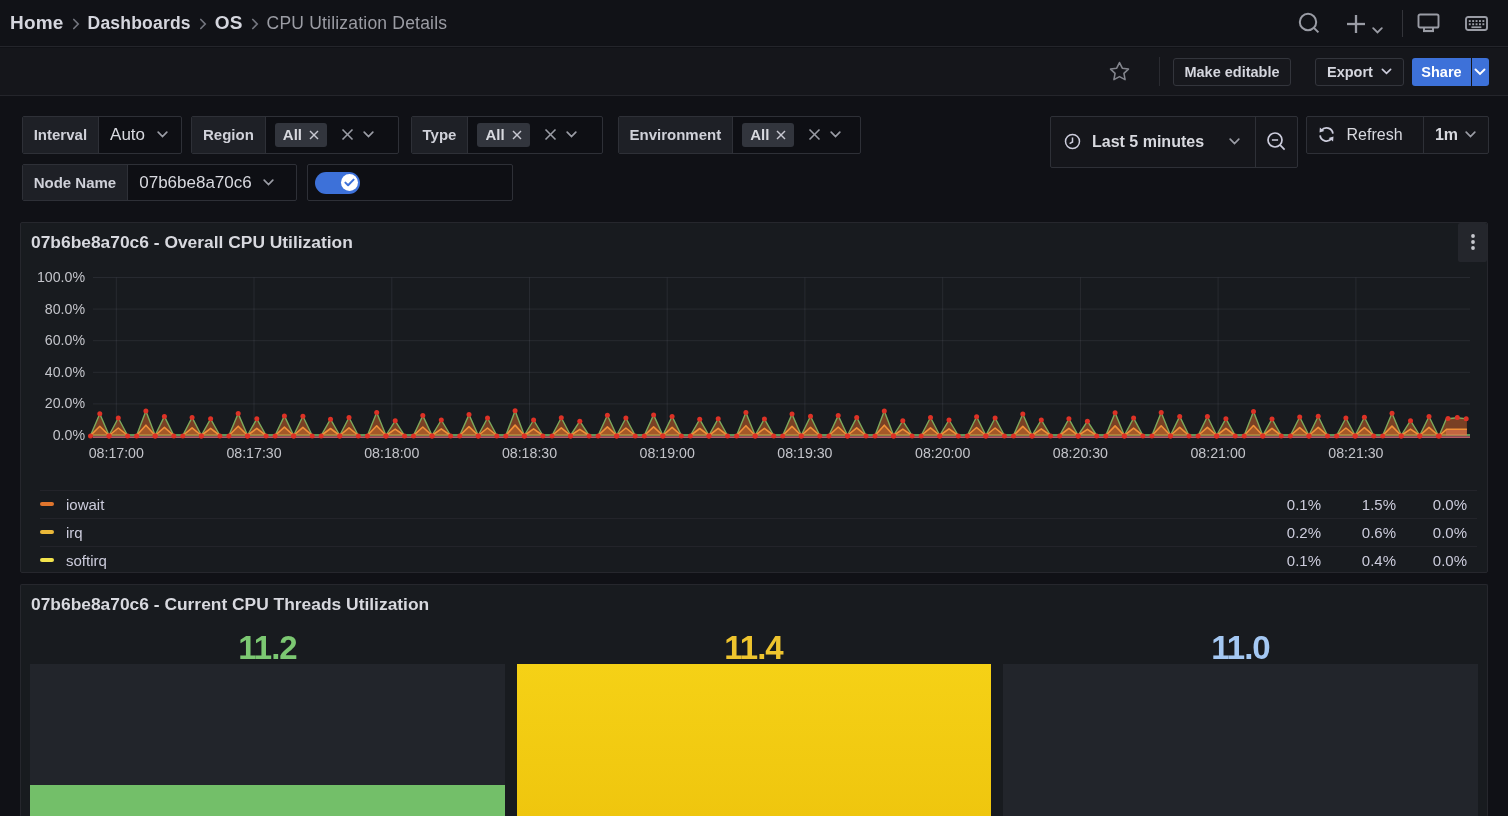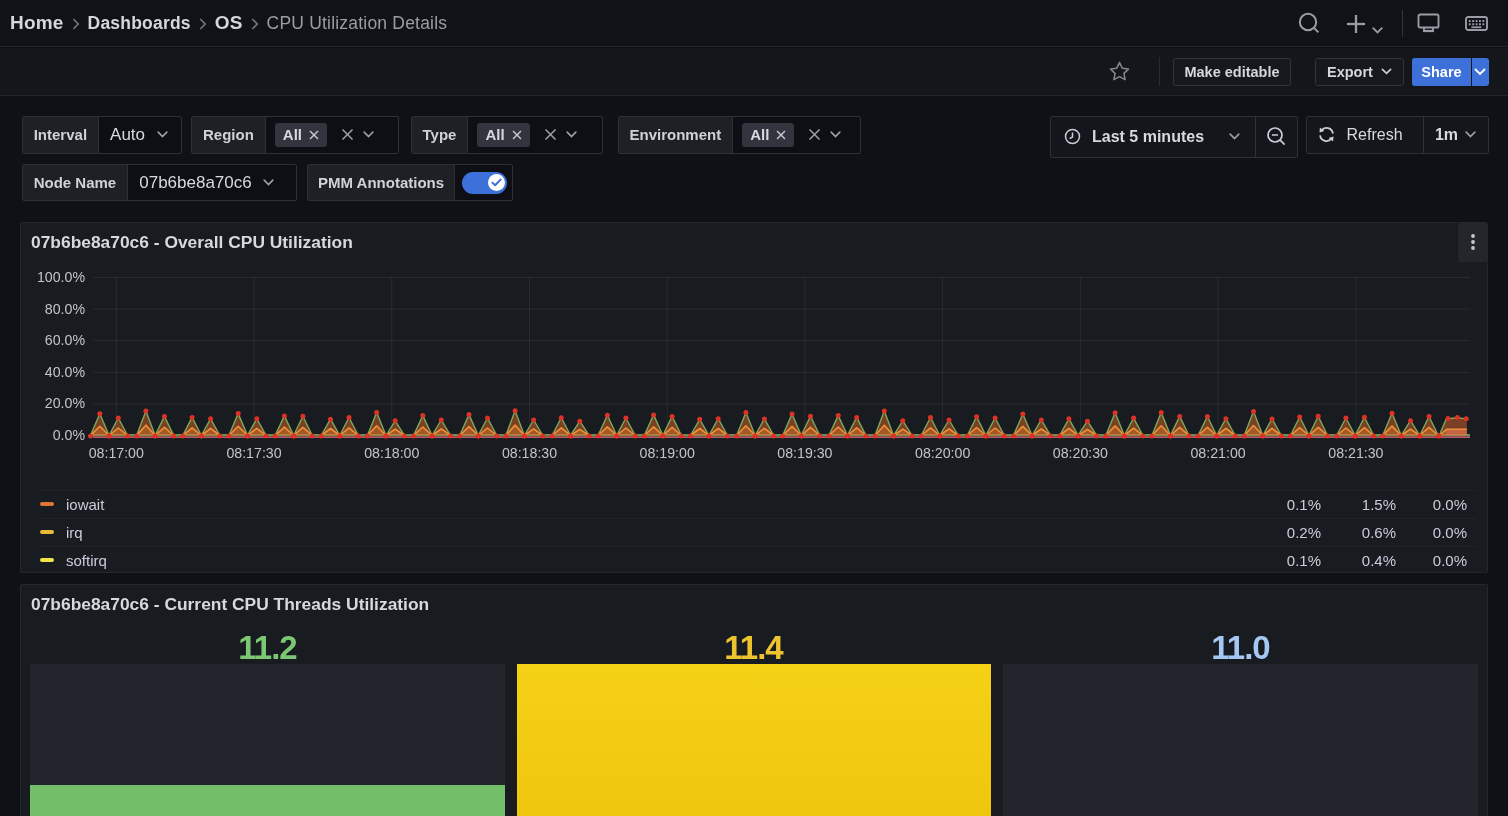--- a/index.html
+++ b/index.html
@@ -173,21 +173,21 @@
         </svg>
       </span>
       <span style="display:flex">
         <svg width="11" height="7" viewBox="0 0 11 7" fill="none" stroke="#9a9ca5" stroke-width="1.7" stroke-linecap="round">
           <polyline points="1.2,1.2 5.5,5.5 9.8,1.2"></polyline>
         </svg>
       </span>
     </div>
 </div>
 
-<div class="ctrl" style="left:1050px;top:115.5px;width:248px;height:42px;background:#15161b">
+<div class="ctrl" style="left:1050px;top:115.5px;width:248px;height:52px;background:#15161b">
   <div class="val" style="width:204px;padding-left:13px;gap:11px;font-weight:bold;font-size:16px">
     <svg width="17" height="17" viewBox="0 0 17 17" fill="none" stroke="#ccccdc" stroke-width="1.5">
         <circle cx="8.5" cy="8.5" r="7"></circle>
         <polyline points="8.5,4.5 8.5,9 5.6,10.6"></polyline>
       </svg> Last 5 minutes <span style="display:flex;margin-left:auto;margin-right:15px">
         <svg width="11" height="7" viewBox="0 0 11 7" fill="none" stroke="#9a9ca5" stroke-width="1.7" stroke-linecap="round">
           <polyline points="1.2,1.2 5.5,5.5 9.8,1.2"></polyline>
         </svg>
       </span></div>
   <div style="width:1px;background:#2e3037"></div>
@@ -214,21 +214,20 @@
       </svg></div>
 </div>
 
 <div class="ctrl" style="left:21.7px;top:164px;width:275px;height:37px">
   <div class="lab">Node Name</div>
   <div class="val" style="padding-left:11px;gap:11px">07b6be8a70c6 <svg width="11" height="7" viewBox="0 0 11 7" fill="none" stroke="#9a9ca5" stroke-width="1.7" stroke-linecap="round">
         <polyline points="1.2,1.2 5.5,5.5 9.8,1.2"></polyline>
       </svg></div>
 </div>
 <div class="ctrl" style="left:307px;top:164px;width:206px;height:37px">
-  <div class="lab" style="padding:0 10px">PMM Annotations</div>
   <div class="val" style="padding:0 7px">
     <span style="display:inline-flex;width:45px;height:22px;background:#3d71d9;border-radius:11px;position:relative">
       <span style="position:absolute;right:2.5px;top:2.5px;width:17px;height:17px;background:#fff;border-radius:50%;display:flex;align-items:center;justify-content:center">
           <svg width="11" height="9" viewBox="0 0 11 9" fill="none" stroke="#3d71d9" stroke-width="2" stroke-linecap="round" stroke-linejoin="round">
             <polyline points="1.4,4.6 4.1,7.3 9.6,1.6"></polyline>
           </svg>
         </span>
     </span>
   </div>
 </div>

